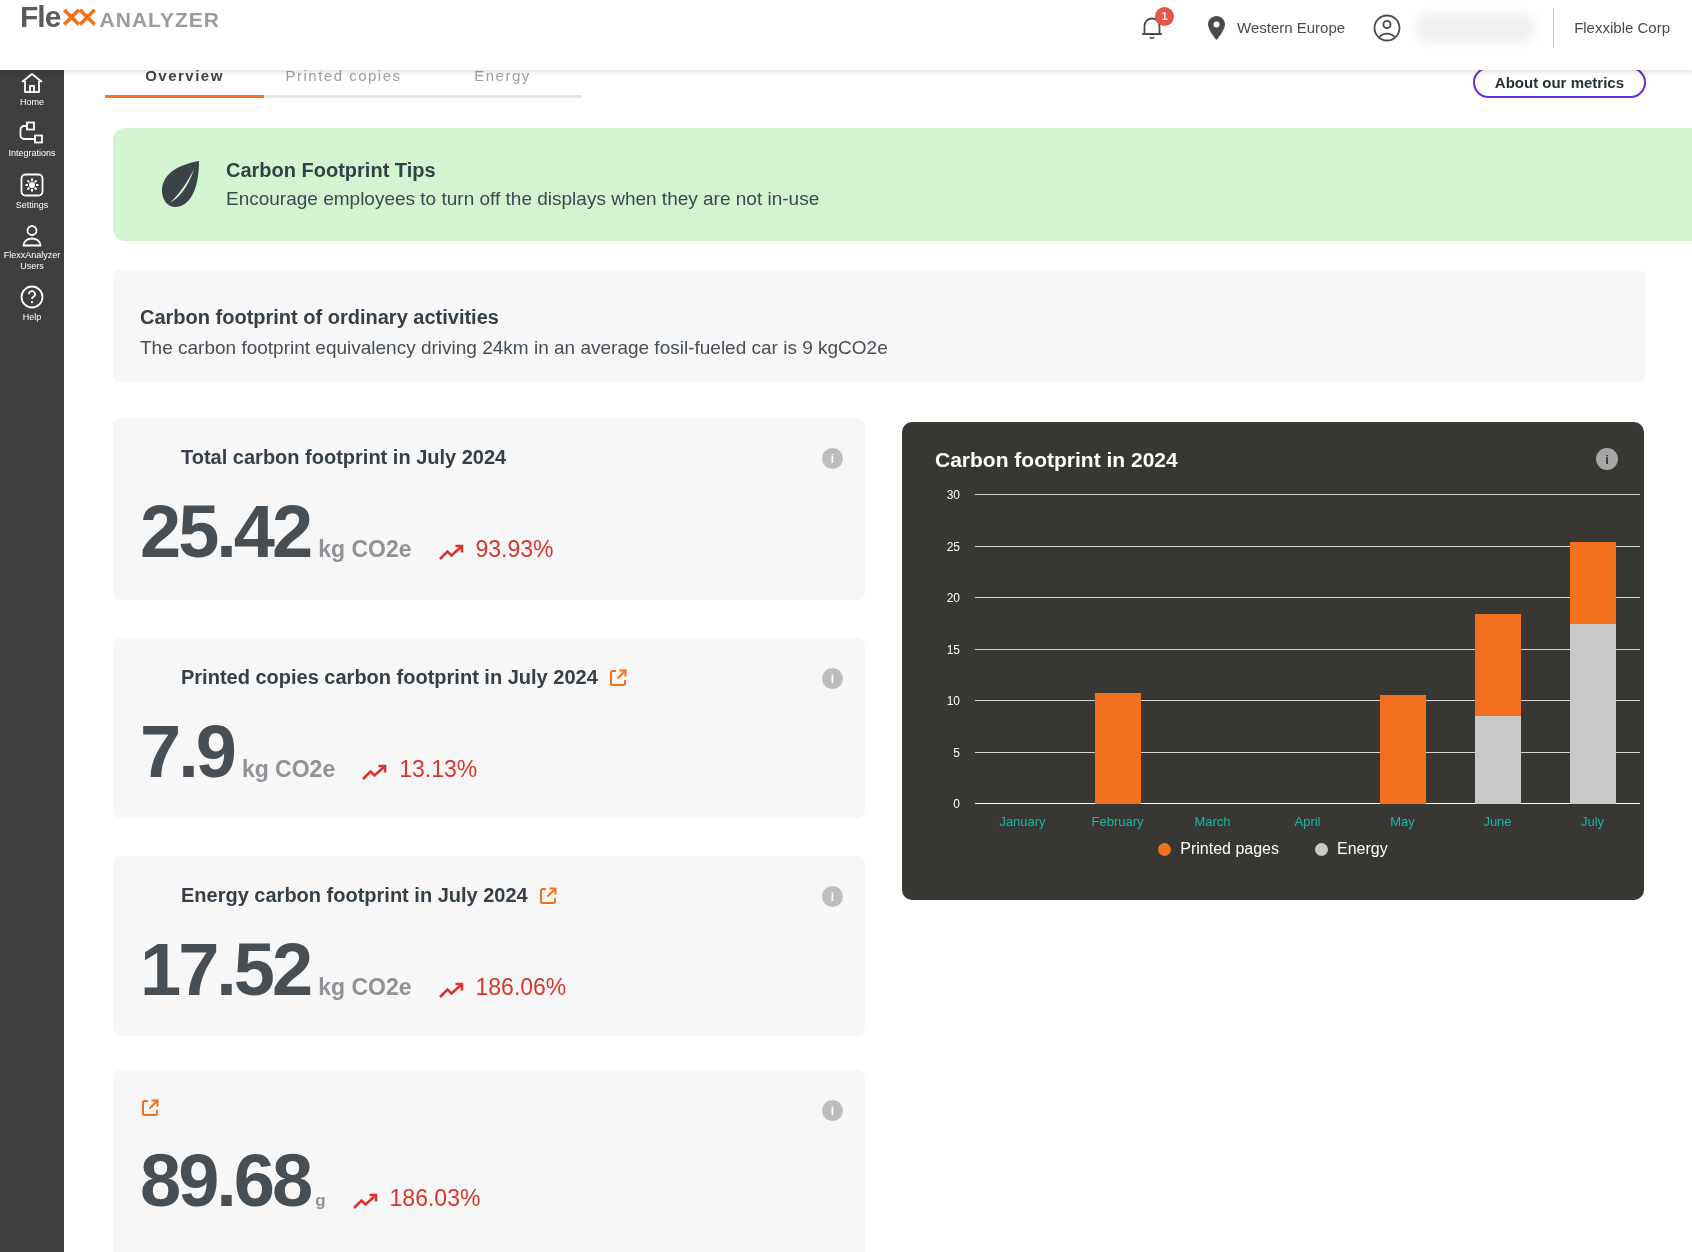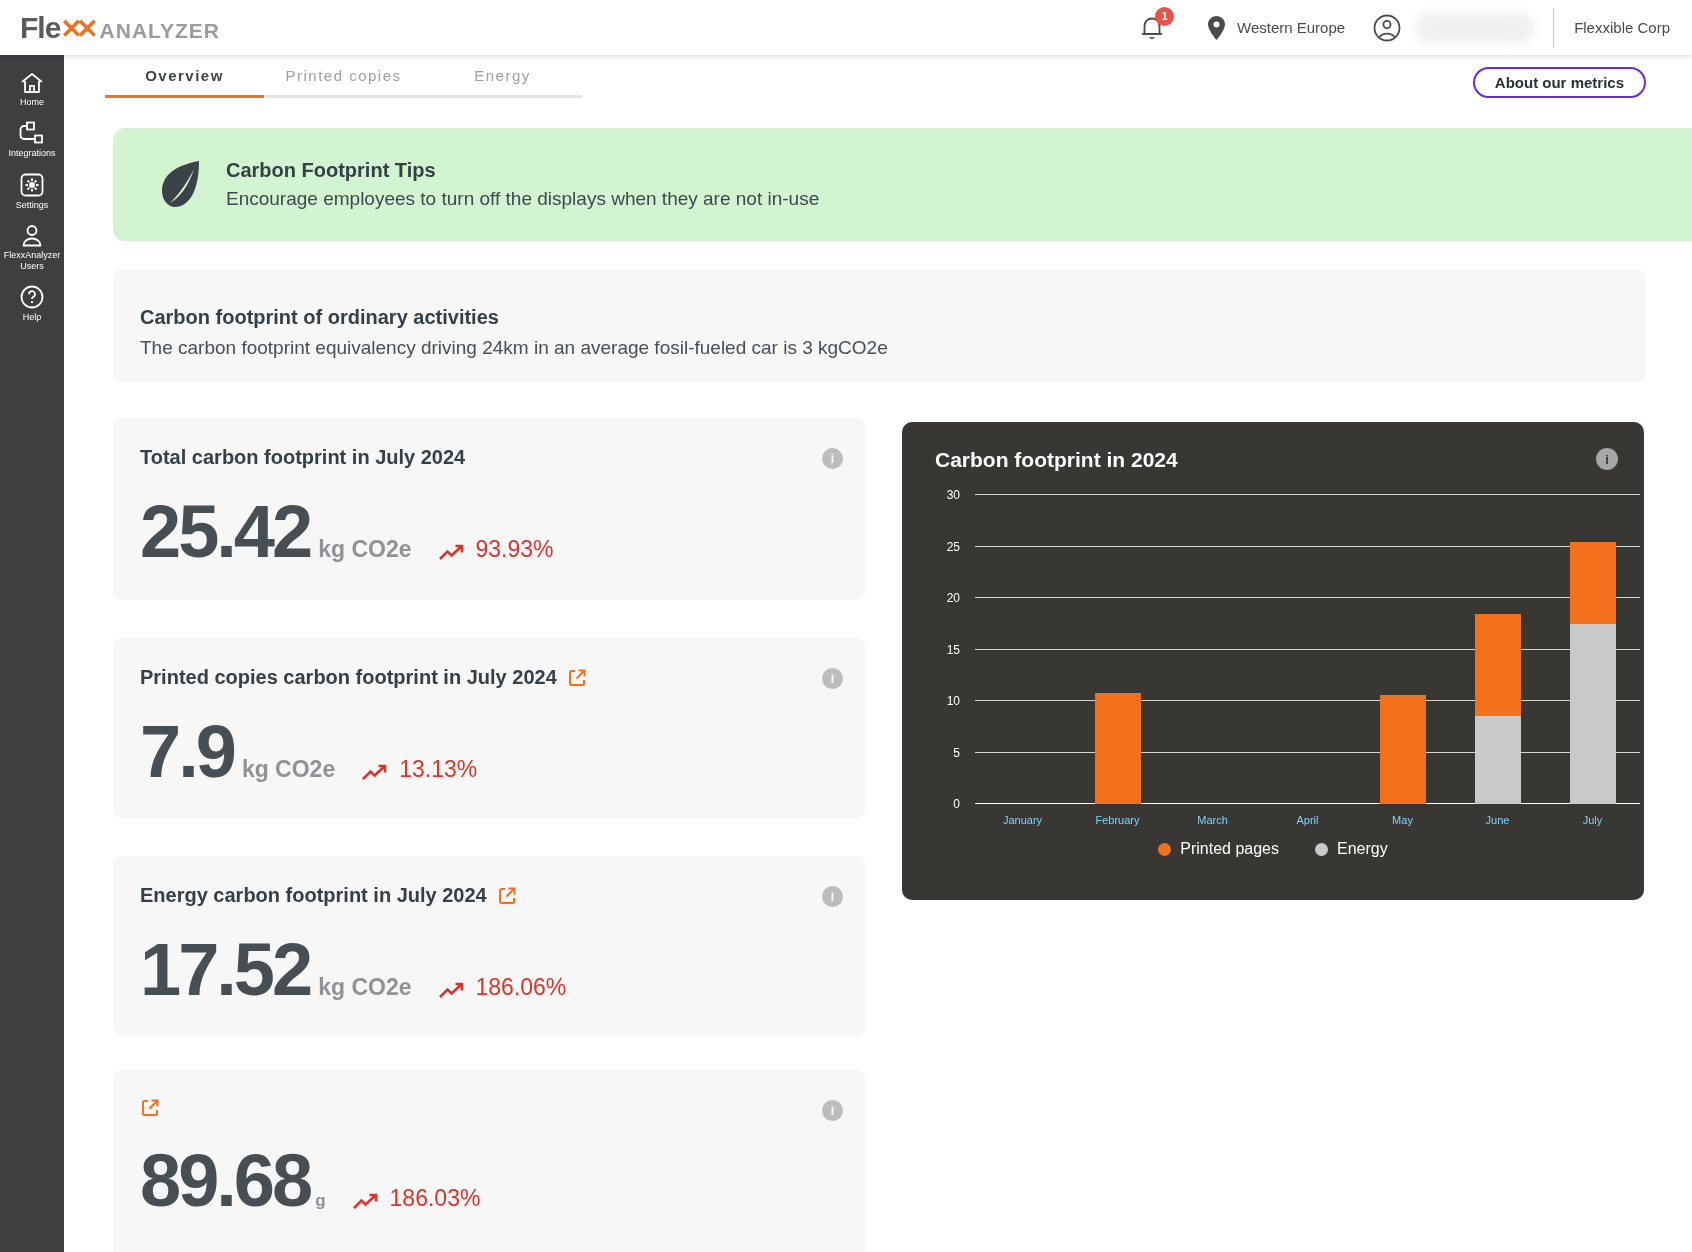--- a/index.html
+++ b/index.html
@@ -1,22 +1,22 @@
 <!DOCTYPE html>
 <html><head>
 <meta charset="utf-8">
 <style>
   * { margin:0; padding:0; box-sizing:border-box; }
   html,body { background:#ffffff; }
   body { font-family:"Liberation Sans", sans-serif; color:#3c444b; }
   .app { position:relative; width:1692px; height:1252px; overflow:hidden; background:#ffffff; }
 
   
-  .header { position:absolute; top:0; left:0; right:0; height:55px; background:#ffffff; z-index:30;
-            box-shadow:0 2px 5px rgba(0,0,0,0.13); display:flex; align-items:center; }
+  .header { position:absolute; top:0; left:0; right:0; height:70px; background:#ffffff; z-index:30;
+            box-shadow:0 2px 5px rgba(0,0,0,0.13); display:flex; align-items:flex-start; }
   .logo { margin-left:20px; display:flex; align-items:baseline; white-space:nowrap; }
   .logo .p1 { font-size:30px; font-weight:700; color:#5b5b5d; letter-spacing:-1px; }
   .logo .p2 { font-size:27px; font-weight:700; color:#f3711d; letter-spacing:-7px; margin-right:8px; }
   .logo .p3 { font-size:21px; font-weight:700; color:#9b9b9b; letter-spacing:1px; }
   .header-right { position:absolute; right:0; top:0; height:55px; display:flex; align-items:center; }
   .bell-wrap { position:relative; margin-right:44px; cursor:pointer; }
   .badge { position:absolute; top:-8px; right:-10px; min-width:19px; height:19px; border-radius:50%;
            background:#e8544b; color:#fff; font-size:11px; font-weight:700; display:flex;
            align-items:center; justify-content:center; }
   .loc-wrap { display:flex; align-items:center; gap:12px; margin-right:28px; cursor:pointer; }
@@ -62,21 +62,21 @@
   .equiv-text { font-size:19px; color:#454f57; }
 
   
   .mcard { position:absolute; left:49px; width:752px; background:#f7f7f7; border-radius:8px;
            padding:28px 0 0 27px; }
   .mcard.c1 { top:363px; height:182px; }
   .mcard.c2 { top:583px; height:180px; }
   .mcard.c3 { top:801px; height:180px; }
   .mcard.c4 { top:1015px; height:197px; }
   .mcard-title-row { display:flex; align-items:center; gap:10px; }
-  .mcard-title { font-size:20px; font-weight:700; color:#343f47; }
+  .mcard-title { font-size:20px; font-weight:700; color:#343f47;margin-left:41px; }
   .ext-link { cursor:pointer; display:inline-flex; }
   .info-btn { position:absolute; right:22px; top:30px; width:21px; height:21px; border-radius:50%;
               background:#bdbdbd; color:#ffffff; font-size:12px; font-weight:700; display:flex;
               align-items:center; justify-content:center; cursor:pointer; font-style:normal; }
   .value-row { display:flex; align-items:baseline; margin-top:30px; }
   .big-val { font-size:74px; font-weight:700; color:#474f55; letter-spacing:-3px; line-height:0.9; }
   .unit { font-size:23px; font-weight:700; color:#8f9296; margin-left:8px; }
   .unit.small { font-size:17px; margin-left:5px; }
   .trend { margin:0 10px 0 26px; align-self:flex-end; transform:translateY(-4px); }
   .pct { font-size:23px; color:#d9342b; }
@@ -91,21 +91,21 @@
   .plot { position:absolute; left:73px; top:73px; width:665px; height:309px; }
   .gridline { position:absolute; left:0; right:0; height:1px; background:rgba(255,255,255,0.8); }
   .gridline.zero { background:#ffffff; }
   .ytick { position:absolute; width:58px; text-align:right; font-size:12px; color:#ffffff; }
   .cols { position:absolute; left:0; top:0; width:100%; height:100%; display:flex; }
   .col { flex:1 1 0; position:relative; }
   .barstack { position:absolute; bottom:0; left:50%; transform:translateX(-50%); width:46px;
               display:flex; flex-direction:column; }
   .seg { width:100%; }
   .xlabels { position:absolute; left:73px; top:392px; width:665px; display:flex; }
-  .xlabel { flex:1 1 0; text-align:center; font-size:11px; color:#7dd3fc; }
+  .xlabel { flex:1 1 0; text-align:center; font-size:13px; color:#14b8a6; }
   .legend { position:absolute; left:0; right:0; top:418px; display:flex; justify-content:center;
             gap:36px; }
   .legend-item { display:flex; align-items:center; gap:9px; cursor:pointer; }
   .legend-dot { width:13px; height:13px; border-radius:50%; }
   .legend-label { font-size:16px; color:#ffffff; }
 
   svg { display:block; }
 </style>
 </head>
 <body>
@@ -231,21 +231,21 @@
         </svg>
       </span>
       <div>
         <div class="tip-title">Carbon Footprint Tips</div>
         <div class="tip-text">Encourage employees to turn off the displays when they are not in-use</div>
       </div>
     </div>
 
     <div class="equiv-card">
       <div class="equiv-title">Carbon footprint of ordinary activities</div>
-      <div class="equiv-text">The carbon footprint equivalency driving 24km in an average fosil-fueled car is 3 kgCO2e</div>
+      <div class="equiv-text">The carbon footprint equivalency driving 24km in an average fosil-fueled car is 9 kgCO2e</div>
     </div>
 
     <section class="mcard c1">
       <div class="mcard-title-row">
         <span class="mcard-title">Total carbon footprint in July 2024</span>
       </div>
       <i class="info-btn">i</i>
       <div class="value-row">
         <span class="big-val">25.42</span>
         <span class="unit">kg CO2e</span>

